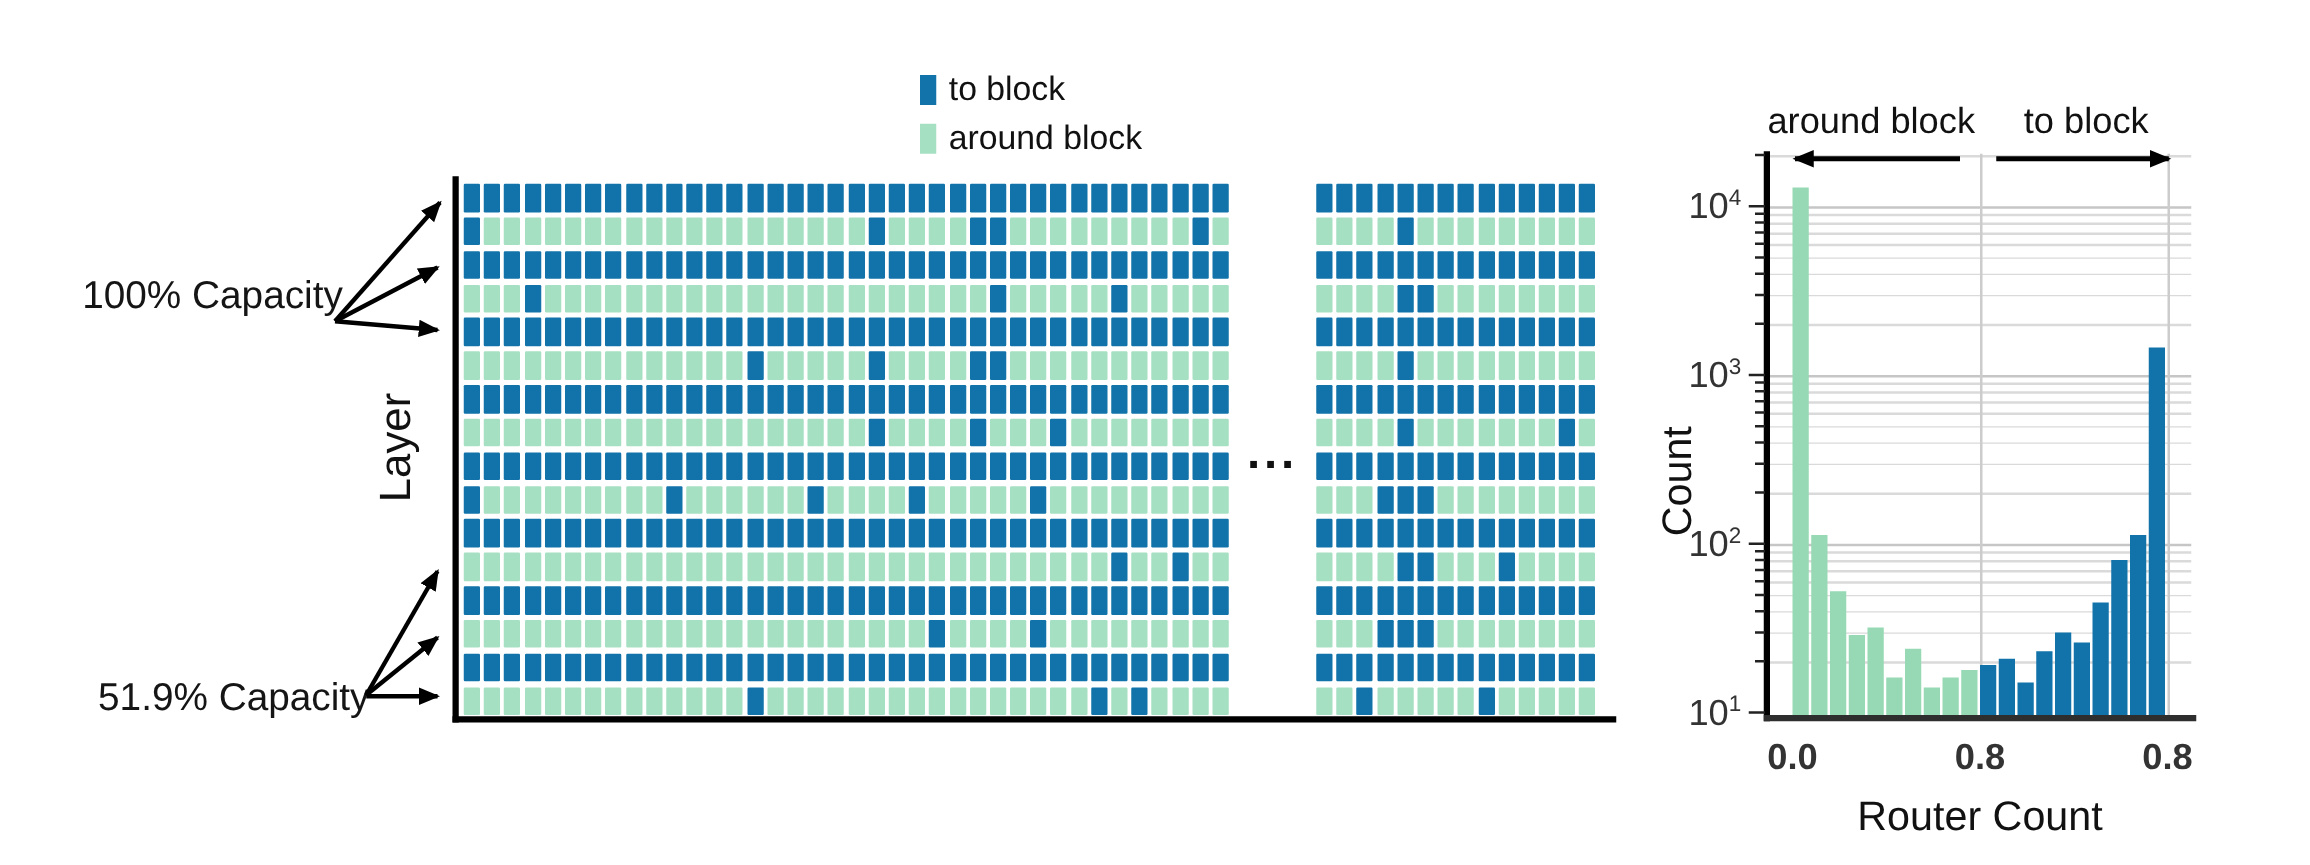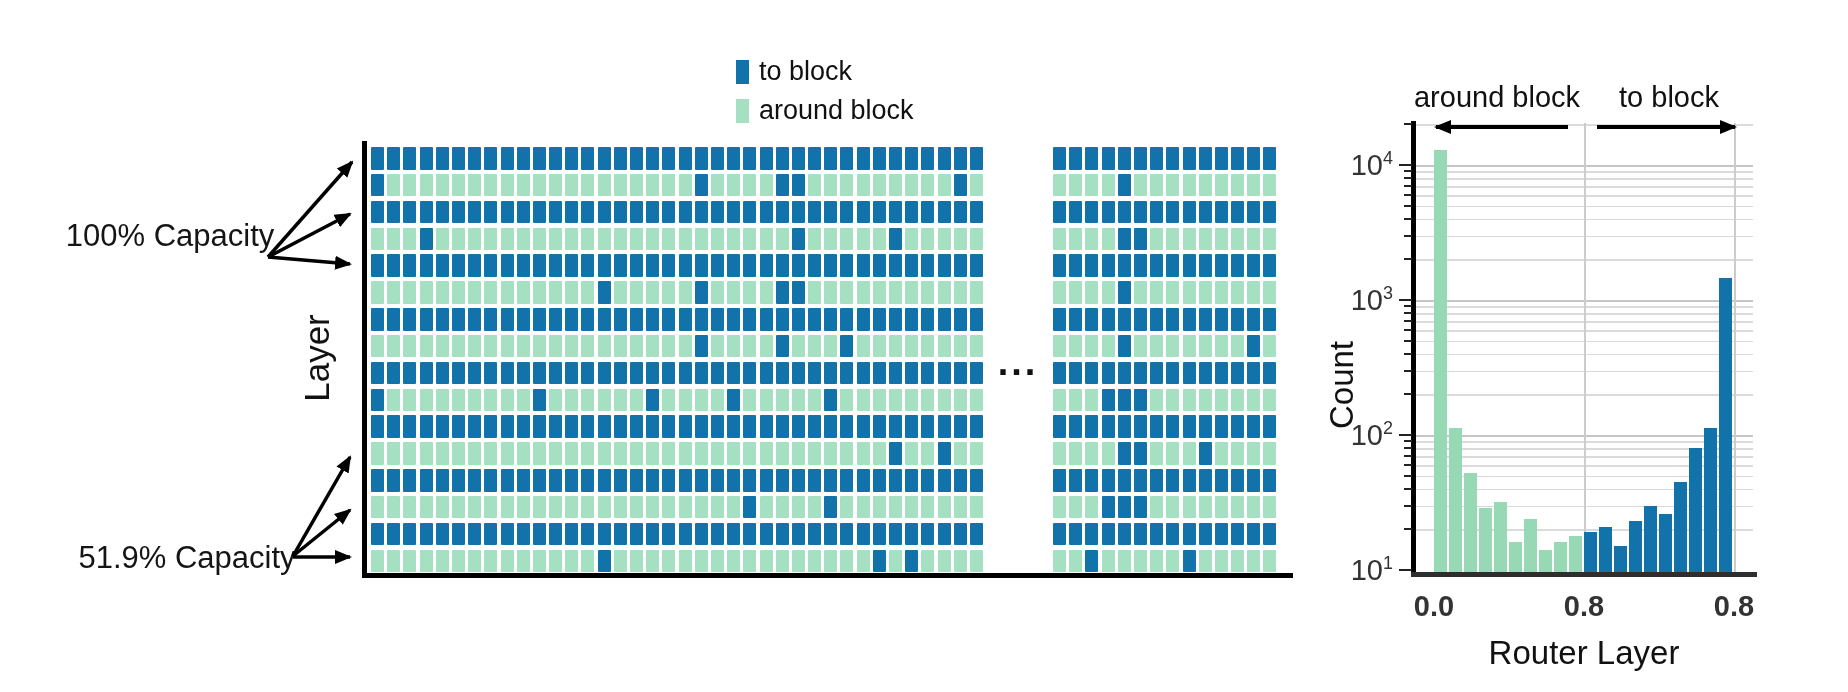--- a/index.html
+++ b/index.html
@@ -900,21 +900,21 @@
       <div class="cell" style="background: rgb(166, 224, 194);"></div>
       <div class="cell" style="background: rgb(166, 224, 194);"></div>
       <div class="cell" style="background: rgb(166, 224, 194);"></div>
       <div class="cell" style="background: rgb(166, 224, 194);"></div>
     </div>
 
   <div class="abs ctr ann" style="left:1397px;top:81px;width:200px;">around block</div>
   <div class="abs ctr ann" style="left:1594px;top:81px;width:150px;">to block</div>
 
   <div class="abs ctr axis-label" style="left:1282px;top:367px;width:120px;height:36px;transform:rotate(-90deg);">Count</div>
-  <div class="abs ctr axis-label" style="left:1434px;top:634px;width:300px;">Router Layer</div>
+  <div class="abs ctr axis-label" style="left:1434px;top:634px;width:300px;">Router Count</div>
 
   <div id="hist-plot">
       <div class="gl" style="left: 0px; top: 406.361px; width: 338px; height: 1.6px;"></div>
       <div class="gl" style="left: 0px; top: 382.589px; width: 338px; height: 1.6px;"></div>
       <div class="gl" style="left: 0px; top: 365.722px; width: 338px; height: 1.6px;"></div>
       <div class="gl" style="left: 0px; top: 352.639px; width: 338px; height: 1.6px;"></div>
       <div class="gl" style="left: 0px; top: 341.95px; width: 338px; height: 1.6px;"></div>
       <div class="gl" style="left: 0px; top: 332.912px; width: 338px; height: 1.6px;"></div>
       <div class="gl" style="left: 0px; top: 325.083px; width: 338px; height: 1.6px;"></div>
       <div class="gl" style="left: 0px; top: 318.177px; width: 338px; height: 1.6px;"></div>

